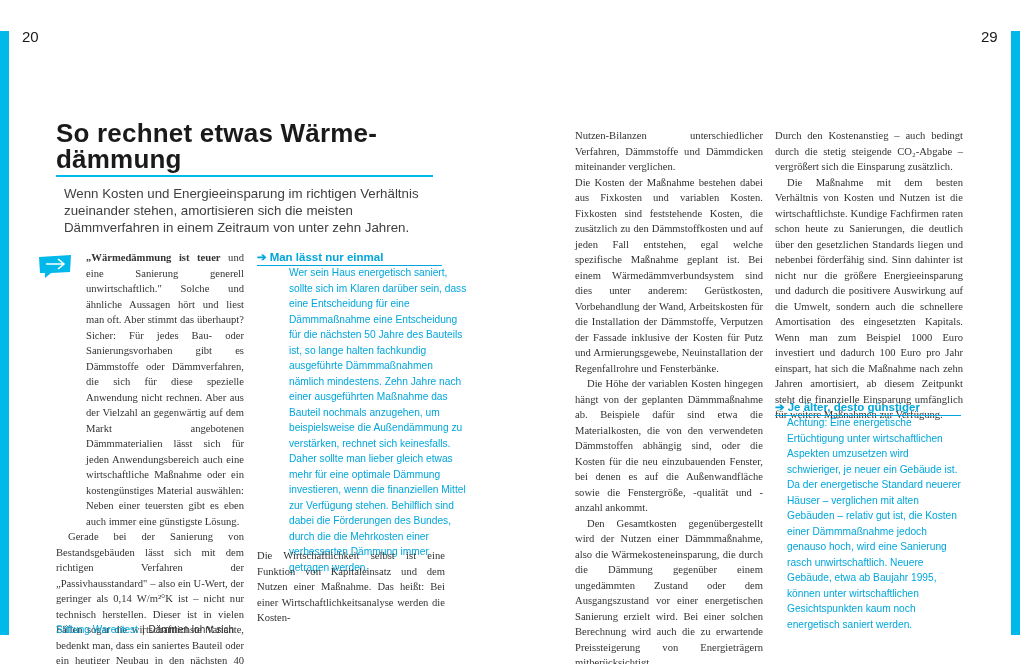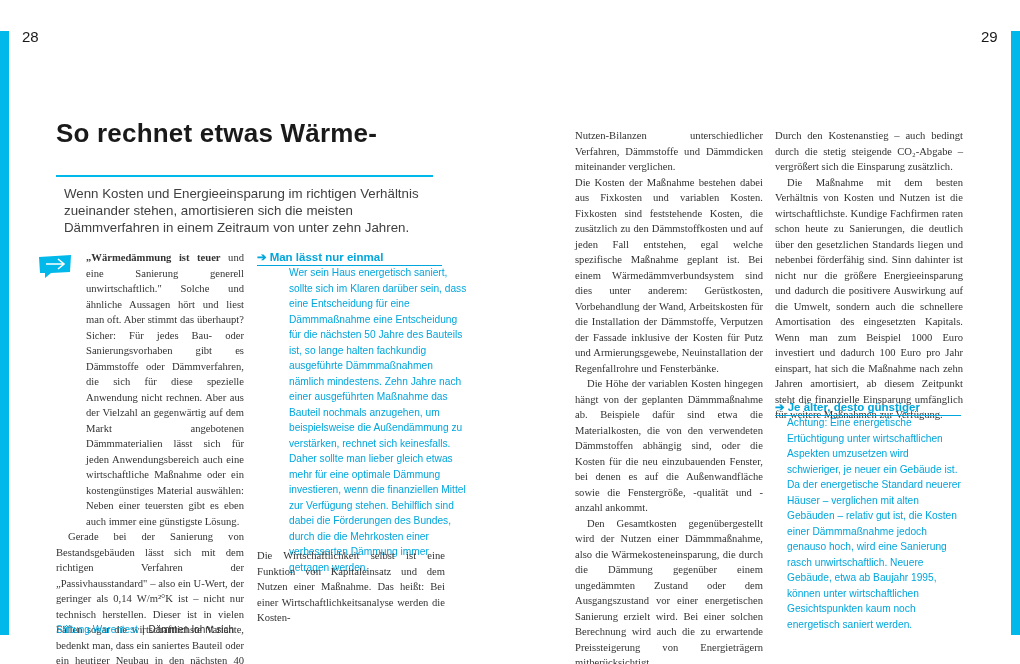--- a/index.html
+++ b/index.html
@@ -38,25 +38,26 @@
 
   .footer { position: absolute; left: 56px; top: 624px; font-size: 10px; color: #333; }
   .footer .brand { color: #00a6dc; font-weight: normal; }
   .footer .sep { margin: 0 4px; color: #333; }
 </style>
 </head>
 <body>
 
 <div class="bar bar-left"></div>
 <div class="bar bar-right"></div>
-<div class="pagenum pn-left">28</div>
+<div class="pagenum pn-left">20</div>
 <div class="pagenum pn-right">29</div>
 
 <div class="title">
   <div>So rechnet etwas Wärme-</div>
+  <div>dämmung</div>
 </div>
 <div class="title-rule"></div>
 <div class="lead">Wenn Kosten und Energieeinsparung im richtigen Verhältnis zueinander stehen, amortisieren sich die meisten Dämmverfahren in einem Zeitraum von unter zehn Jahren.</div>
 
 <svg class="dropcap-icon" viewBox="0 0 36 24">
   <path d="M2 3 L34 1 L33 18 L14 19 L8 24 L8 19 L3 19 Z" fill="#00b8ea"></path>
   <path d="M9 10 L26 10 M21 5 L27 10 L21 15" stroke="#ffffff" stroke-width="1.6" fill="none"></path>
 </svg>
 
 <div class="col col1 serif">

